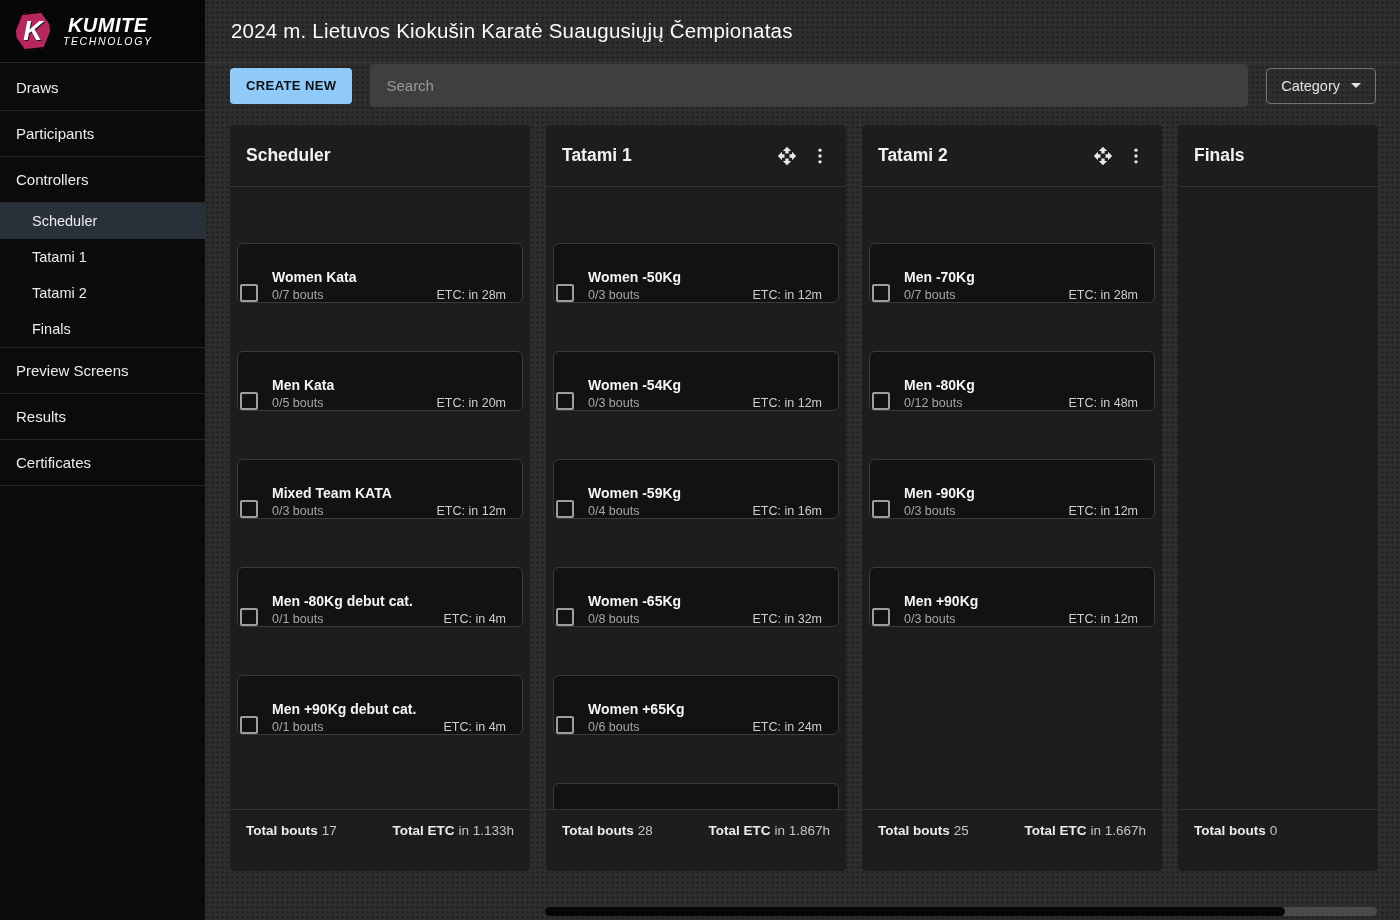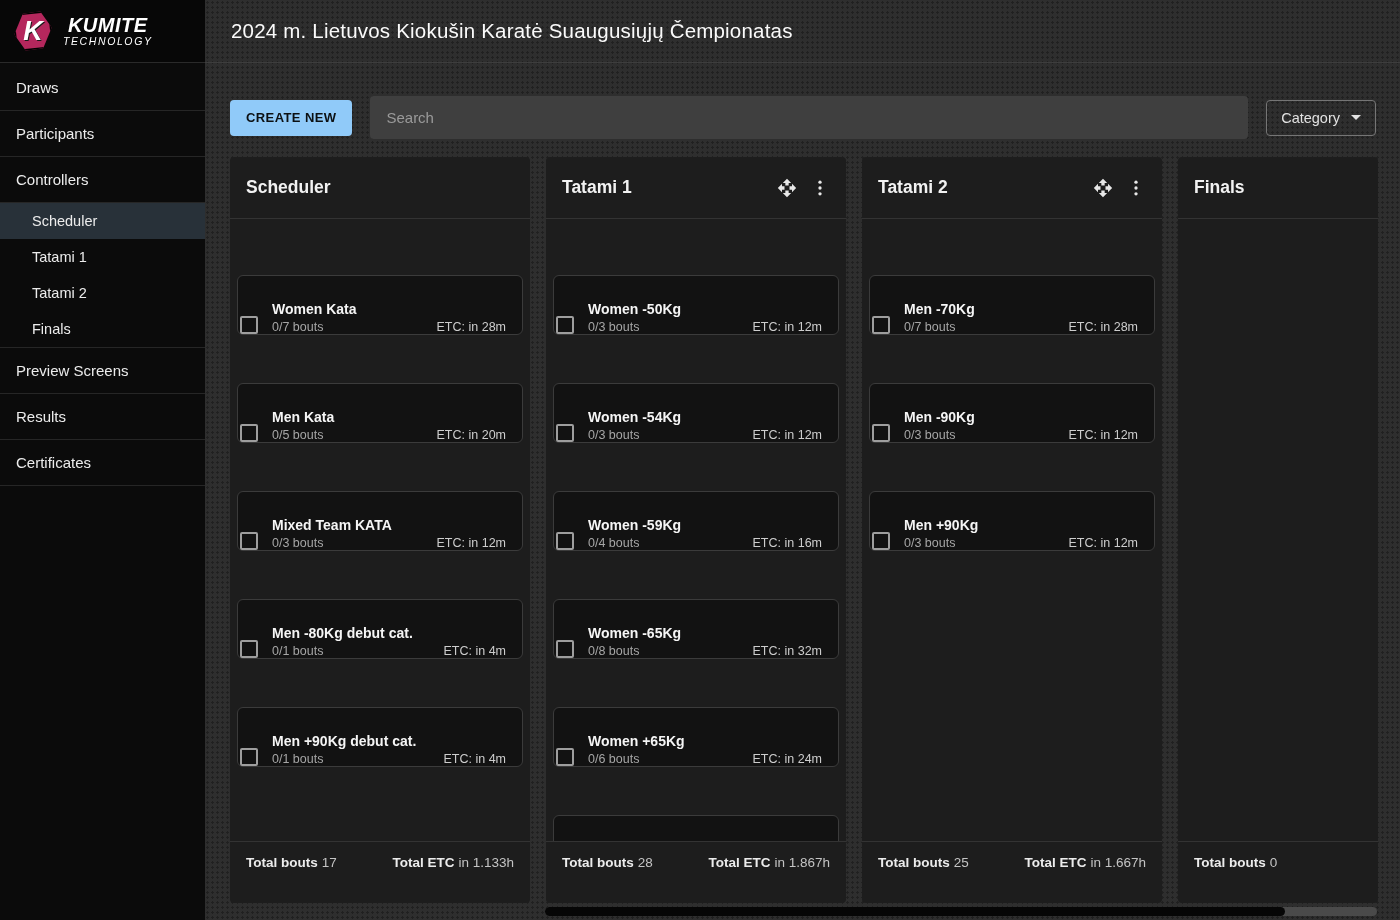--- a/index.html
+++ b/index.html
@@ -26,21 +26,21 @@
   .nav-item.divided { border-bottom:1px solid #262626; }
   .nav-item.selected { background:#283139; }
 
   
   .main { flex:1; position:relative; background-color:#2e2e2e;
           background-image: radial-gradient(rgba(0,0,0,.30) 1px, rgba(0,0,0,0) 1.3px);
           background-size:5px 5px; }
   header.topbar { height:63px; display:flex; align-items:center; padding:0 26px; border-bottom:1px solid #3d3d3d; }
   .page-title { font-size:20.5px; font-weight:400; color:#fafafa; letter-spacing:.2px;text-align:right; }
 
-  .toolbar { display:flex; align-items:center; gap:18px; margin-top:34px; padding:0 24px 2px 25px; height:43px; }
+  .toolbar { display:flex; align-items:center; gap:18px; margin-top:2px; padding:0 24px 2px 25px; height:43px; }
   .btn-create { background:#90caf9; color:#0c1013; border:none; border-radius:4px; height:36px; padding:0 16px;
                 font-family:inherit; font-size:13px; font-weight:bold; letter-spacing:.4px; cursor:pointer; flex-shrink:0; }
   .search-input { flex:1; height:43px; background:#3f3f3f; border:none; border-radius:4px; color:#e3e3e3;
                   font-family:inherit; font-size:15px; padding:0 16px; outline:none; }
   .search-input::placeholder { color:#9a9a9a; }
   .btn-category { height:36px; background:transparent; border:1px solid #757575; border-radius:4px; color:#e2e2e2;
                   font-family:inherit; font-size:14.5px; padding:0 14px; display:flex; align-items:center; gap:11px;
                   cursor:pointer; flex-shrink:0; }
   .caret-down { width:0; height:0; border-left:5px solid transparent; border-right:5px solid transparent; border-top:5px solid #e2e2e2; }
 
@@ -298,20 +298,30 @@
                 <div class="card-title">Men -70Kg</div>
                 <div class="card-sub-row">
                   <span class="card-bouts">0/7 bouts</span>
                   <span class="card-etc">ETC: in 28m</span>
                 </div>
               </div>
             </div>
             <div class="card">
               <span class="checkbox"></span>
               <div class="card-main">
+                <div class="card-title">Men -80Kg</div>
+                <div class="card-sub-row">
+                  <span class="card-bouts">0/12 bouts</span>
+                  <span class="card-etc">ETC: in 48m</span>
+                </div>
+              </div>
+            </div>
+            <div class="card">
+              <span class="checkbox"></span>
+              <div class="card-main">
                 <div class="card-title">Men -90Kg</div>
                 <div class="card-sub-row">
                   <span class="card-bouts">0/3 bouts</span>
                   <span class="card-etc">ETC: in 12m</span>
                 </div>
               </div>
             </div>
             <div class="card">
               <span class="checkbox"></span>
               <div class="card-main">

